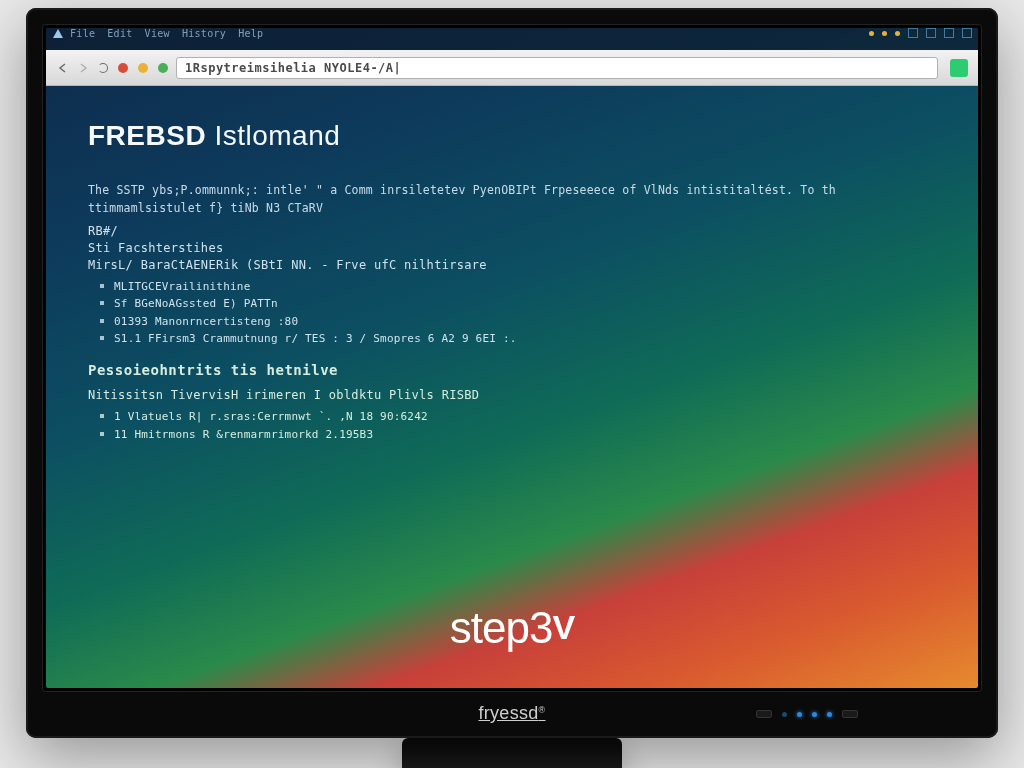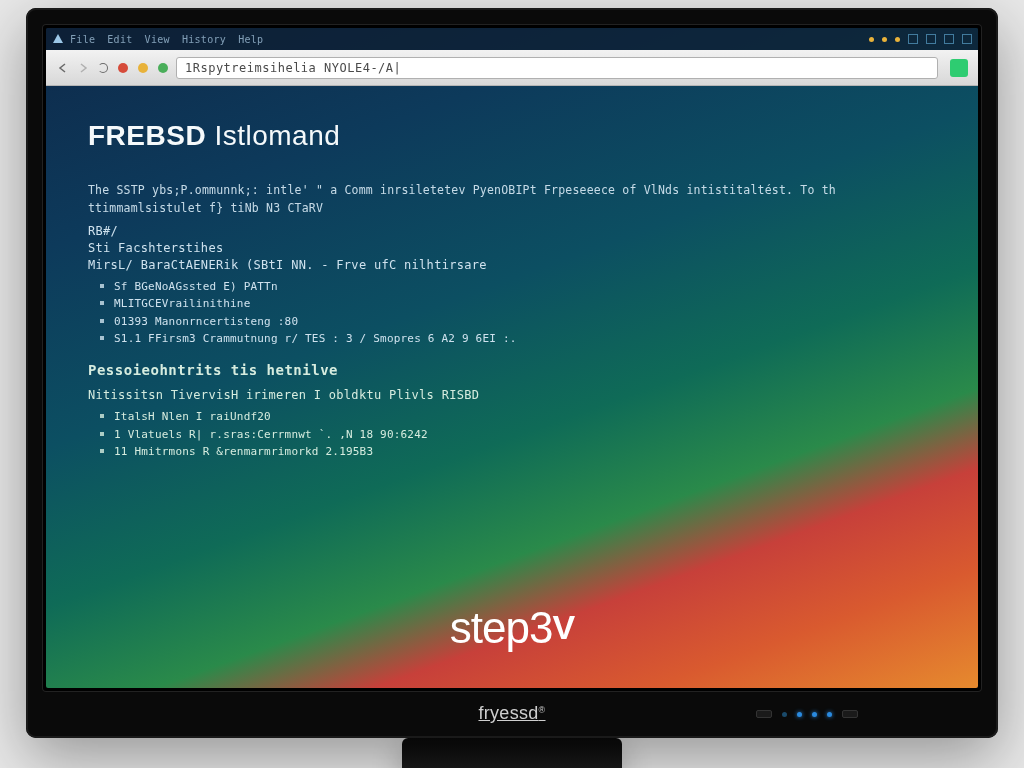--- a/index.html
+++ b/index.html
@@ -41,21 +41,21 @@
 
   
   .menubar {
     position: absolute;
     left: 0; top: 0; right: 0; height: 22px;
     background: rgba(14,30,48,0.75);
     color: #a8c8e0;
     font-size: 10px;
     letter-spacing: 0.3px;
     display: flex;
-    align-items: center;
+    align-items: flex-start;
     padding: 0 6px;
   }
   .menubar .mlogo svg { width: 12px; height: 12px; display:block; }
   .menubar .mitem { margin: 0 6px; opacity: 0.75; }
   .menubar .spacer { flex: 1; }
   .tray { display: flex; gap: 8px; align-items: center; }
   .tray .dot { width: 5px; height: 5px; background: #e8b23a; border-radius: 50%; }
   .tray .tic { width: 10px; height: 10px; border: 1px solid #5aa0c8; opacity: 0.7; }
 
   
@@ -79,21 +79,21 @@
     height: 22px;
     background: #fff;
     border: 1px solid #b0b0b0;
     border-radius: 3px;
     font-family: "DejaVu Sans Mono", monospace;
     font-size: 12px;
     color: #4a4a4a;
     padding: 0 8px;
     letter-spacing: 0.5px;
     line-height: 20px;
-    display: flex; align-items: center;
+    display: flex; align-items: center; font-weight: bold;
   }
   .go-btn {
     width: 18px; height: 18px;
     background: #2ecc71;
     border-radius: 3px;
     margin-left: 6px;
   }
 
   
   .content {
@@ -270,32 +270,31 @@
           <span class="bold">FREBSD</span>
           <span>Istlomand</span>
         </h1>
 
         <div class="sec1">
           <div class="para">The SSTP ybs;P.ommunnk;: intle' " a Comm inrsiletetev PyenOBIPt Frpeseeece of VlNds intistitaltést. To th ttimmamlsistulet f} tiNb N3 CTaRV</div>
           <div class="caps-line">RB#/</div>
           <div class="caps-line">Sti Facshterstihes</div>
           <div class="caps-line">MirsL/ BaraCtAENERik (SBtI NN. - Frve ufC nilhtirsare</div>
           <ul class="bullets">
+            <li>MLITGCEVrailinithine</li>
             <li>Sf BGeNoAGssted E) PATTn</li>
-            <li>MLITGCEVrailinithine</li>
             <li>01393 Manonrncertisteng :80</li>
             <li>S1.1 FFirsm3 Crammutnung r/ TES : 3 / Smopres 6   A2 9 6EI :.</li>
           </ul>
         </div>
 
         <div class="sec2">
           <div class="subhead">Pessoieohntrits tis hetnilve</div>
           <div class="caps-line">Nitissitsn     TivervisH irimeren I obldktu Plivls RISBD</div>
           <ul class="bullets">
-            <li>ItalsH Nlen I raiUndf20</li>
             <li>1 Vlatuels R| r.sras:Cerrmnwt `.    ,N 18  90:6242</li>
             <li>11 Hmitrmons R &amp;renmarmrimorkd  2.195B3</li>
           </ul>
         </div>
 
         <div class="footer">
           <div class="footer-brand">
             <span class="step">step</span><span class="three">3</span><span class="v">V</span>
           </div>
         </div>

